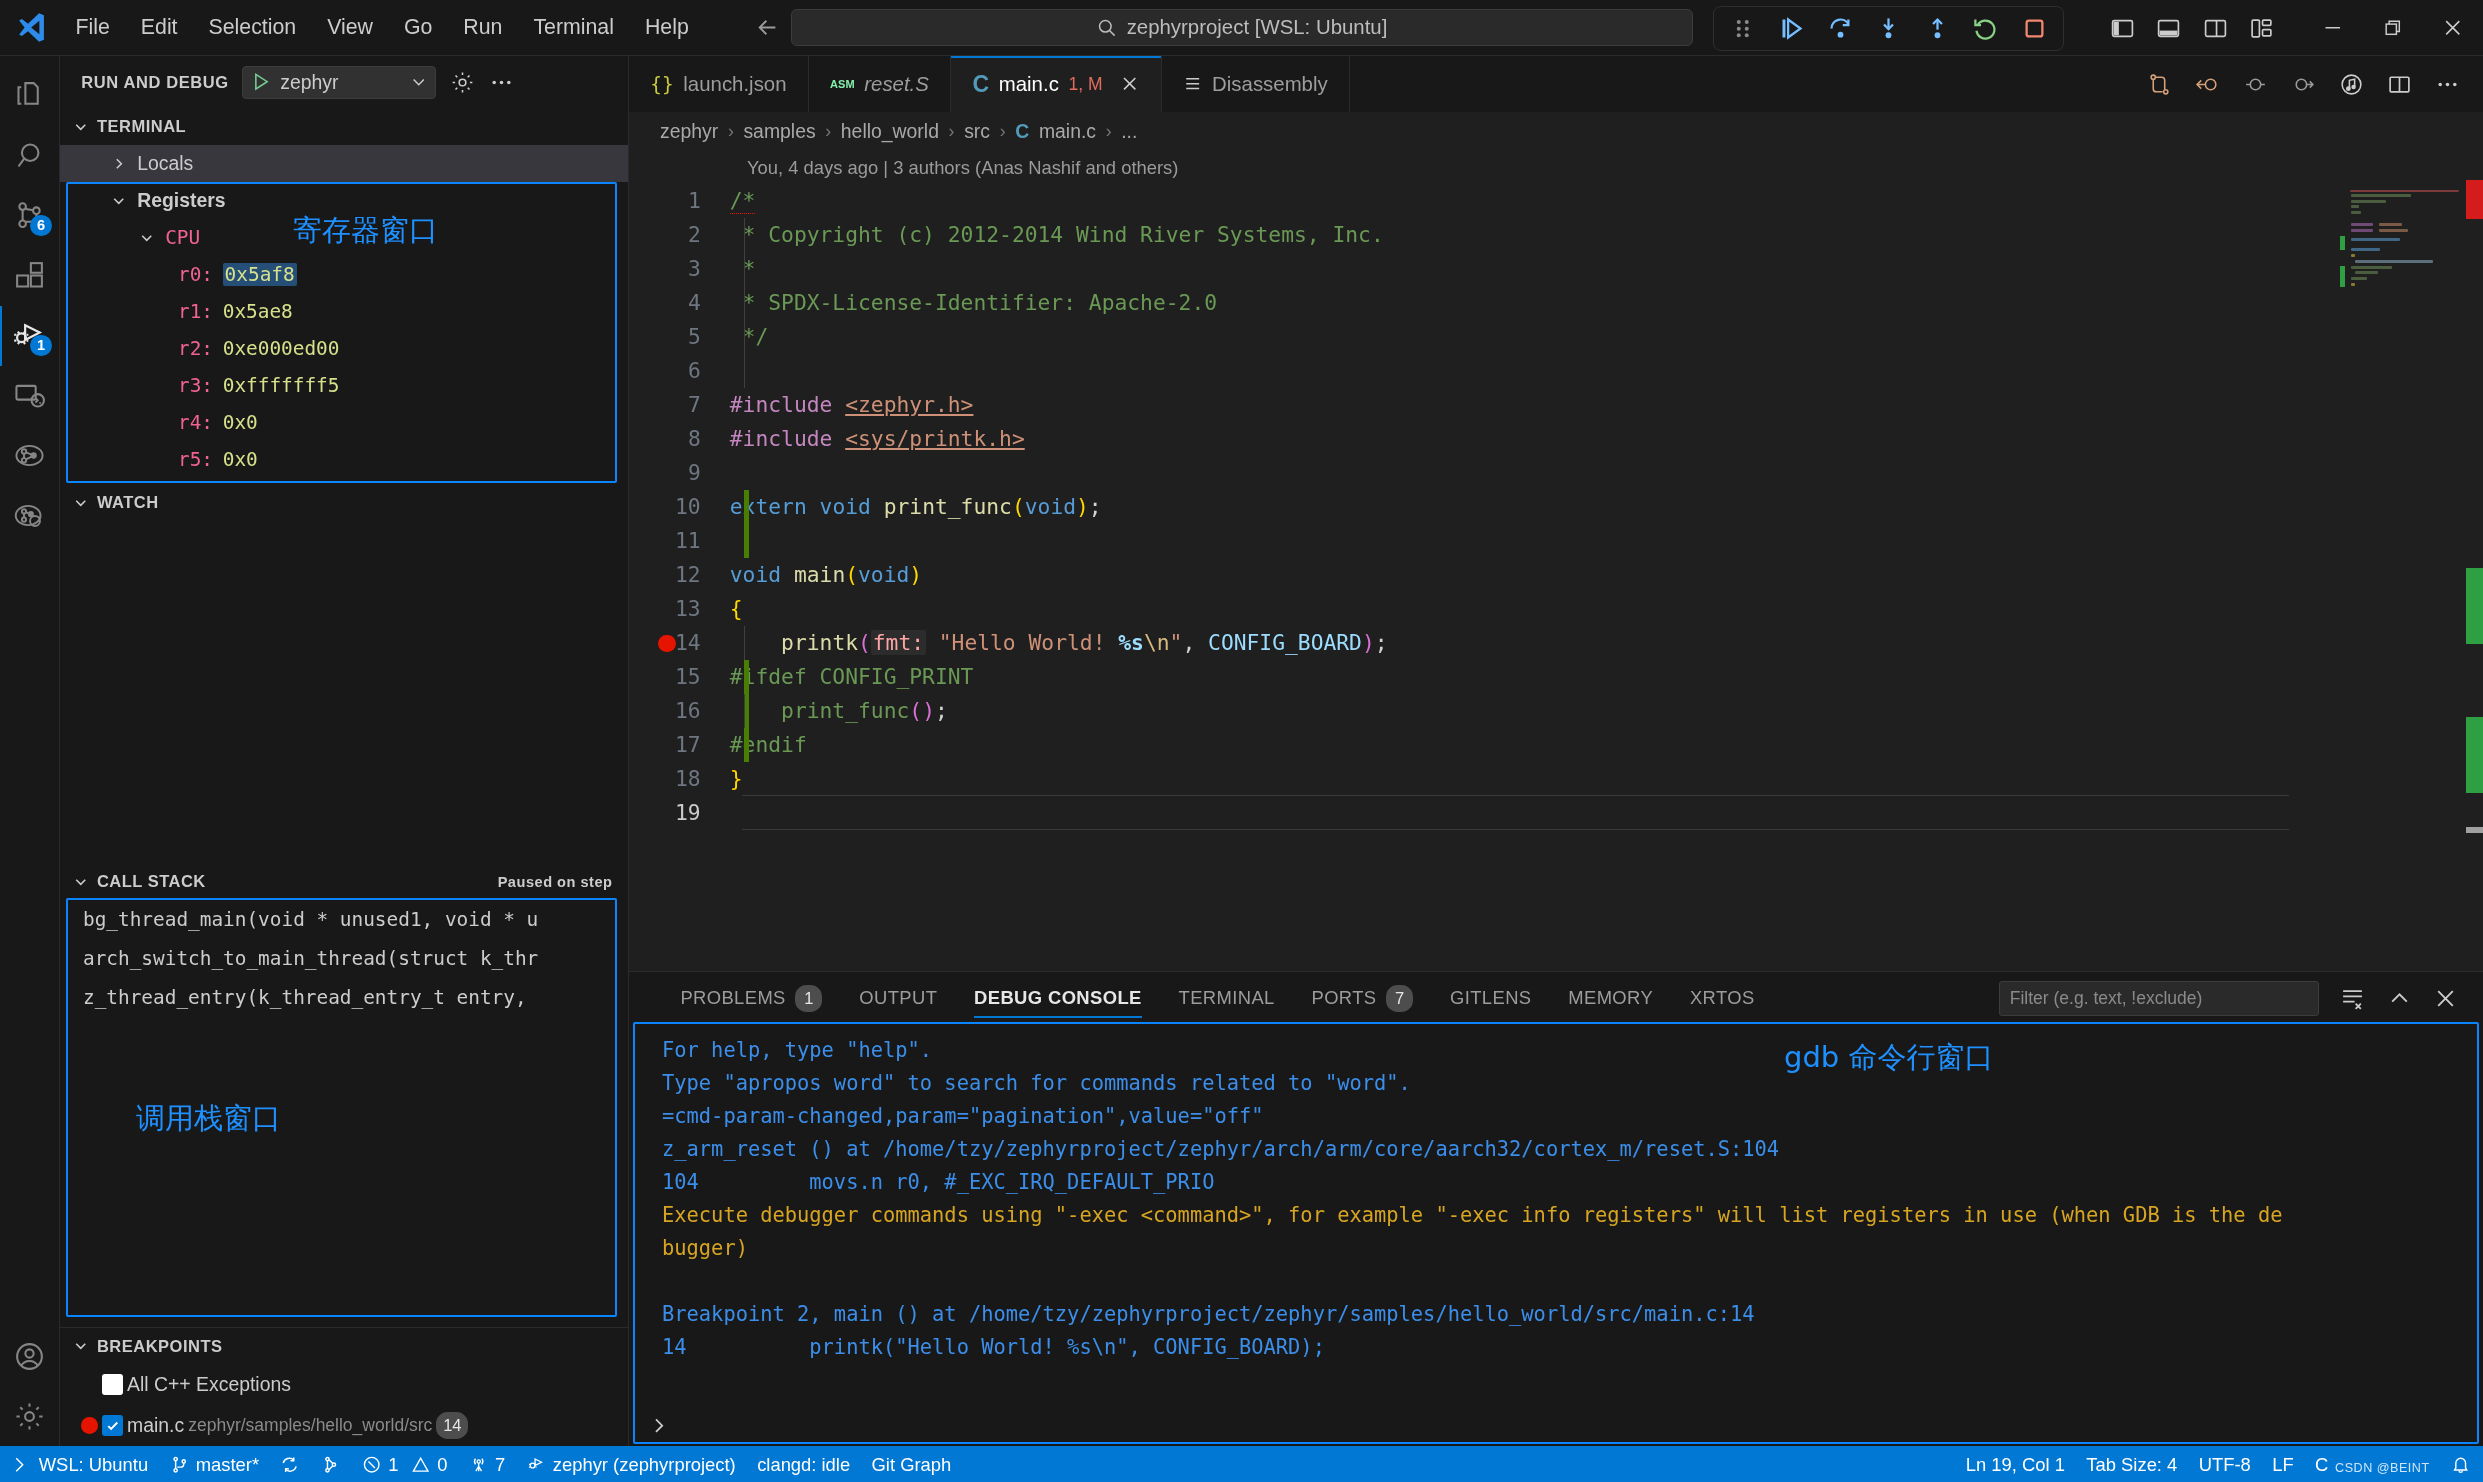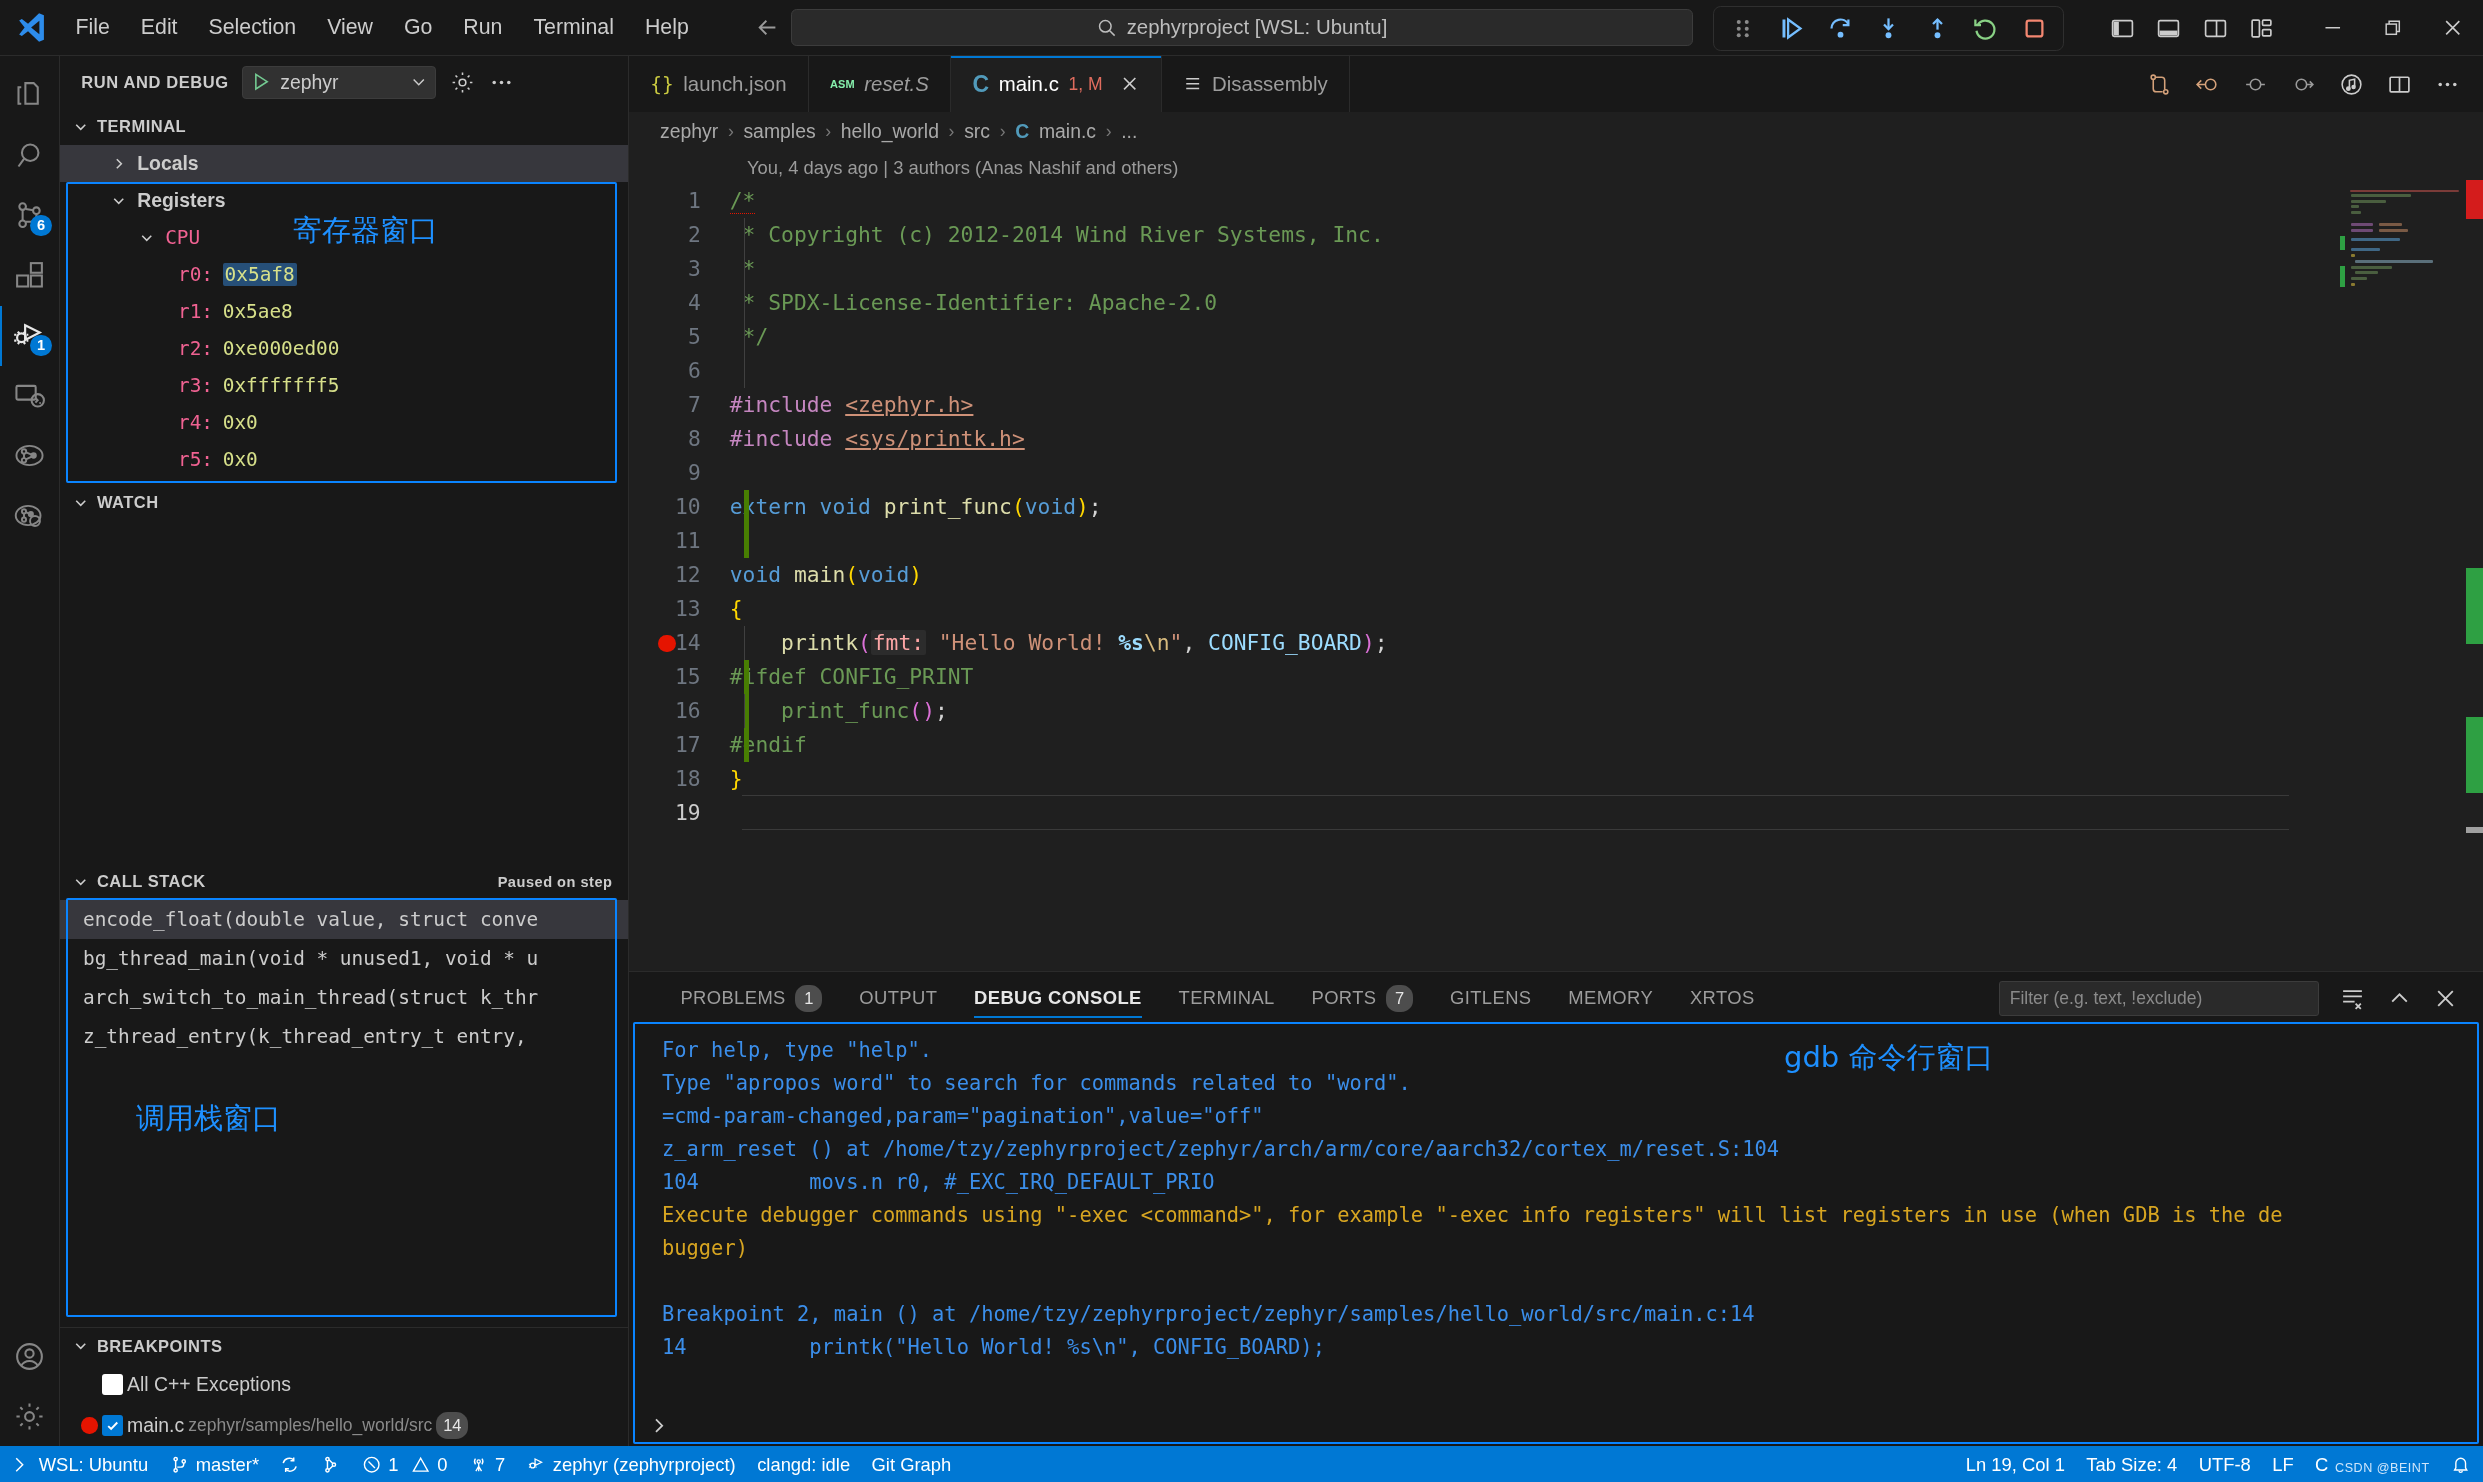--- a/index.html
+++ b/index.html
@@ -459,21 +459,21 @@
 
       <div class="section-header">
         <span class="chev">
           <svg width="15.5" height="15.5" viewBox="0 0 24 24" fill="none" stroke="#cccccc" stroke-width="2.4">
               <path d="M5 9l7 7 7-7"></path>
             </svg>
         </span>
         <span>TERMINAL</span>
       </div>
 
-      <div class="tree-row selected" style="padding-left:50px; font-weight:700;">
+      <div class="tree-row selected" style="padding-left:50px; font-weight:400;">
         <span class="chev">
           <svg width="15.5" height="15.5" viewBox="0 0 24 24" fill="none" stroke="#cccccc" stroke-width="2.4">
               <path d="M9 5l7 7-7 7"></path>
             </svg>
         </span>
         <span style="margin-left:9.7px">Locals</span>
       </div>
 
       <div style="position:relative;">
         <div class="tree-row" style="padding-left:50px; font-weight:700;">
@@ -535,21 +535,20 @@
       <div class="section-header">
         <span class="chev">
           <svg width="15.5" height="15.5" viewBox="0 0 24 24" fill="none" stroke="#cccccc" stroke-width="2.4">
               <path d="M5 9l7 7 7-7"></path>
             </svg>
         </span>
         <span>CALL STACK</span>
         <span class="paused">Paused on step</span>
       </div>
       <div class="callstack-area" style="height:427px;">
-        <div class="cs-row selected">encode_float(double value, struct conve</div>
         <div class="cs-row">bg_thread_main(void * unused1, void * u</div>
         <div class="cs-row">arch_switch_to_main_thread(struct k_thr</div>
         <div class="cs-row">z_thread_entry(k_thread_entry_t entry,</div>
         <div class="hl-box" style="left:5.8px; top:-1.9px; width:551px; height:419px;"></div>
         <div class="cn-label" style="left:76px; top:199px;">调用栈窗口</div>
       </div>
 
       <div class="section-header" style="border-top:1px solid #2b2b2b;">
         <span class="chev">
           <svg width="15.5" height="15.5" viewBox="0 0 24 24" fill="none" stroke="#cccccc" stroke-width="2.4">

